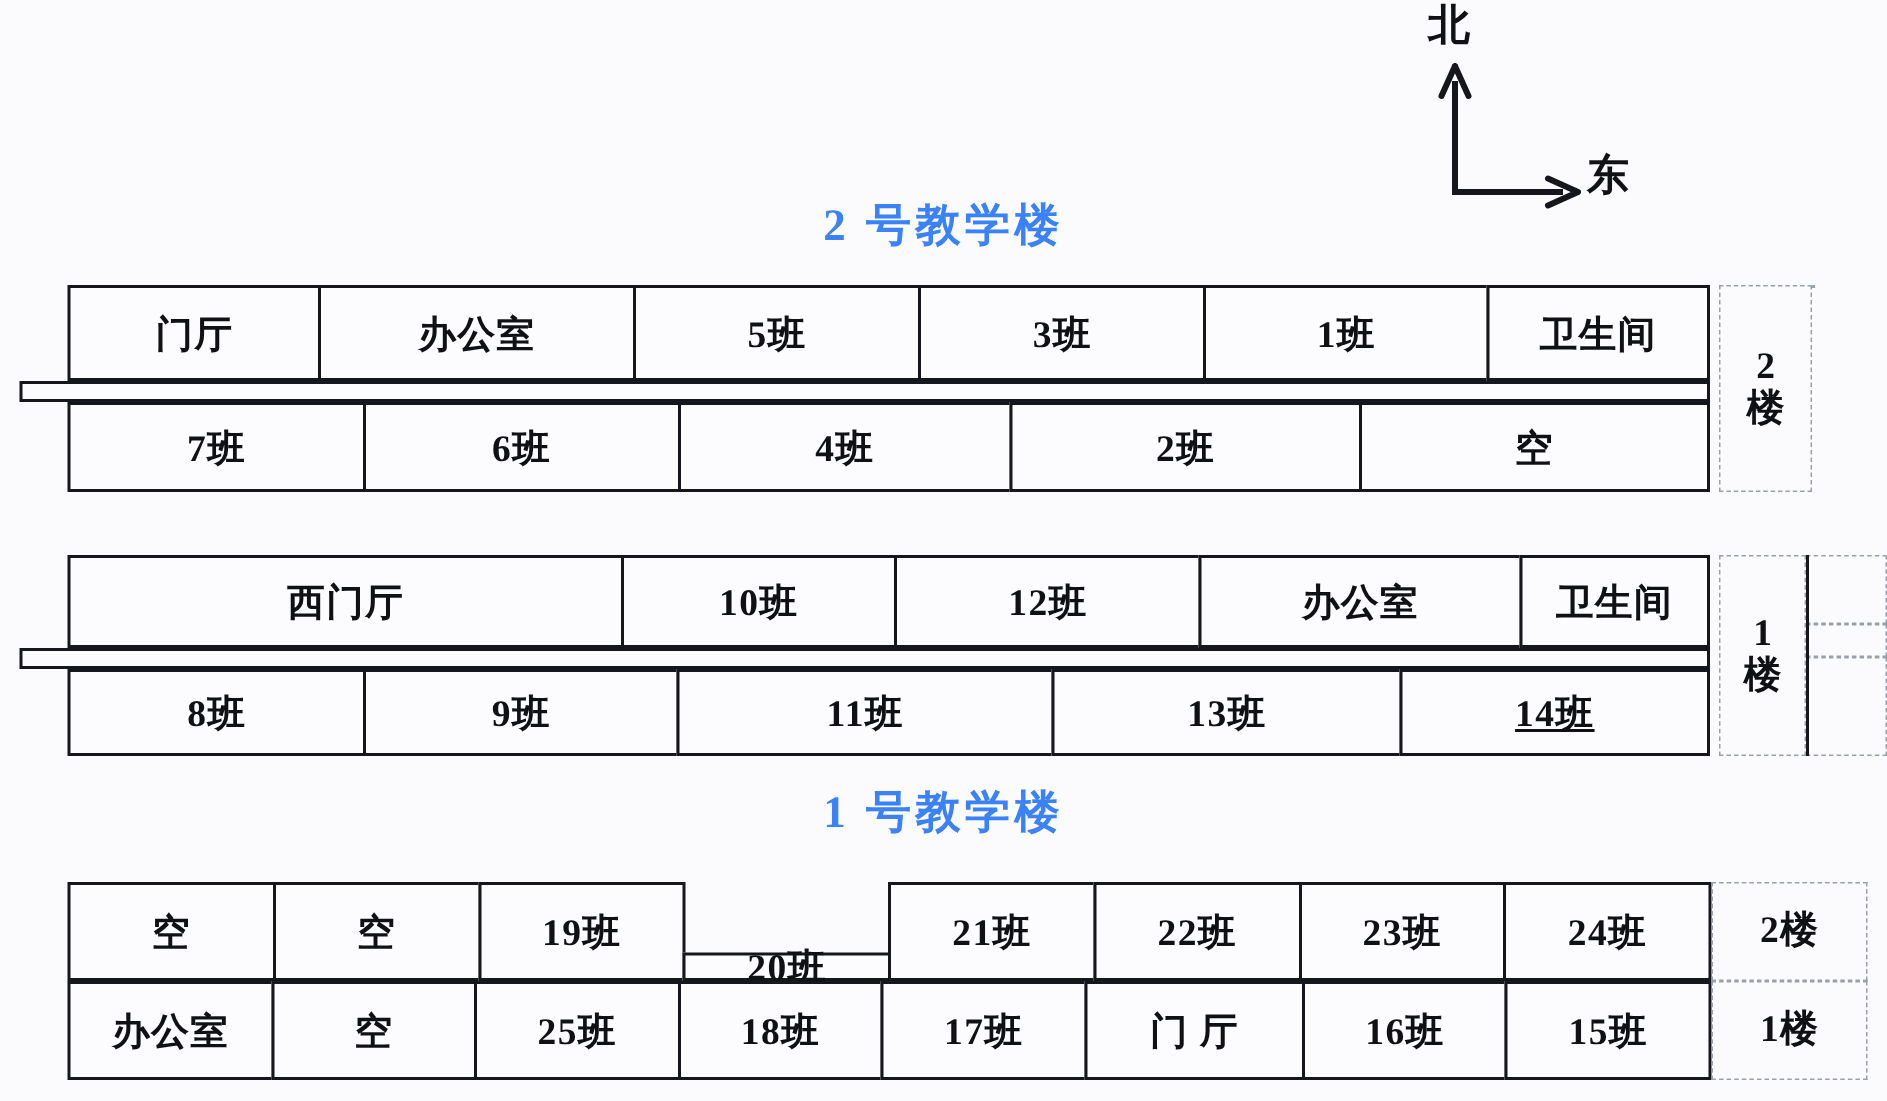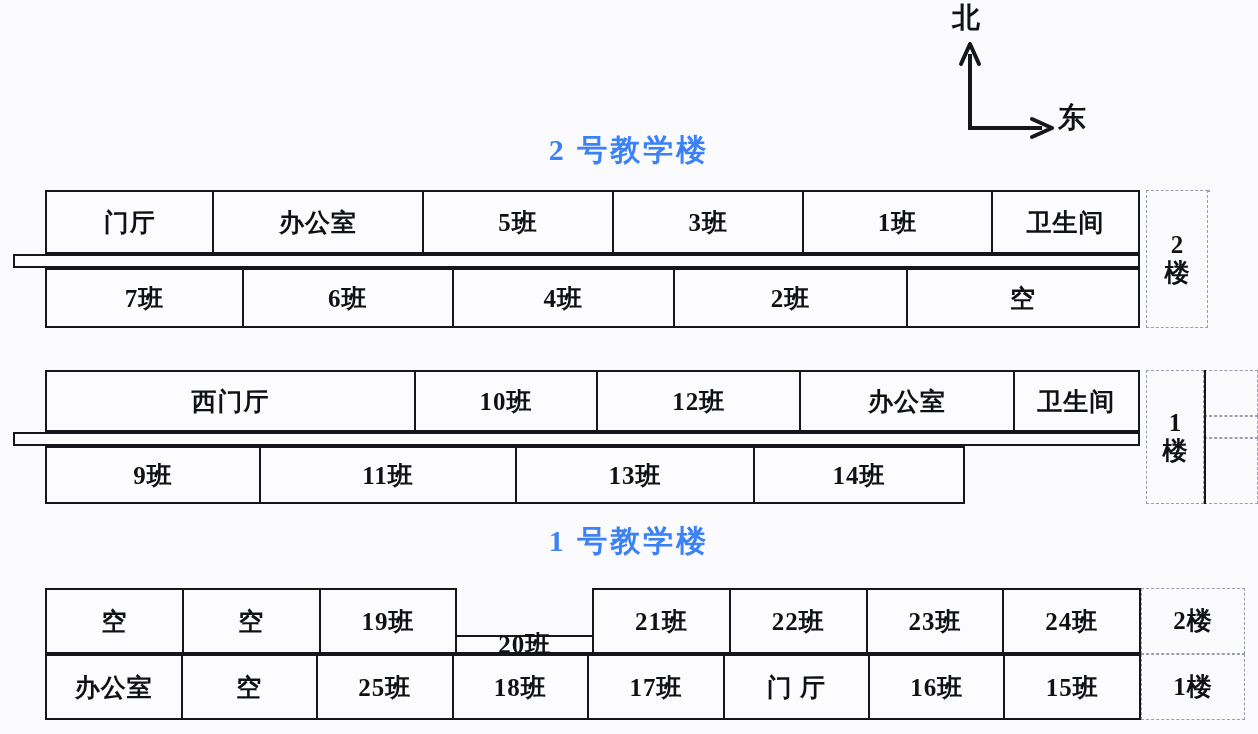--- a/index.html
+++ b/index.html
@@ -138,24 +138,25 @@
 
   <div class="row" style="left:13px;top:370px;width:1127px;height:62px;">
     <div class="cell" style="width:379px;">西门厅</div>
     <div class="cell" style="width:188px;">10班</div>
     <div class="cell" style="width:210px;">12班</div>
     <div class="cell" style="width:220px;">办公室</div>
     <div class="cell" style="width:130px;">卫生间</div>
   </div>
   <div class="corridor" style="left:13px;top:432px;width:1127px;height:14px;"></div>
   <div class="row" style="left:13px;top:446px;width:1127px;height:58px;">
+    <div class="cell" style="width:204px;">8班</div>
     <div class="cell" style="width:216px;">9班</div>
     <div class="cell" style="width:258px;">11班</div>
     <div class="cell" style="width:240px;">13班</div>
-    <div class="cell" style="width:212px;">14班</div>
+    <div class="cell" style="width:212px;text-decoration:underline;">14班</div>
   </div>
 
   <div class="floor-tag stacked" style="left:1146px;top:370px;width:58px;height:134px;">
     <span>1</span>
     <span>楼</span>
   </div>
   <div class="dash-box" style="left:1204px;top:370px;width:54px;height:46px;"></div>
   <div class="dash-box" style="left:1204px;top:416px;width:54px;height:22px;"></div>
   <div class="dash-box" style="left:1204px;top:438px;width:54px;height:66px;"></div>
   <div class="solid-rule" style="left:1204px;top:370px;width:2px;height:134px;"></div>

